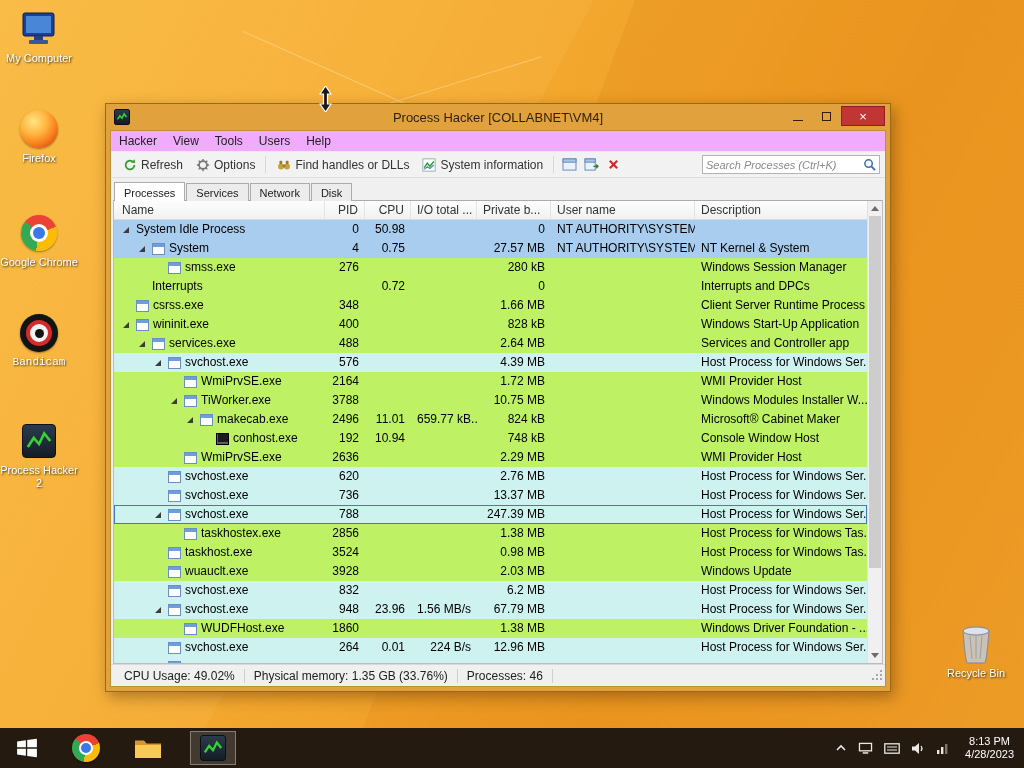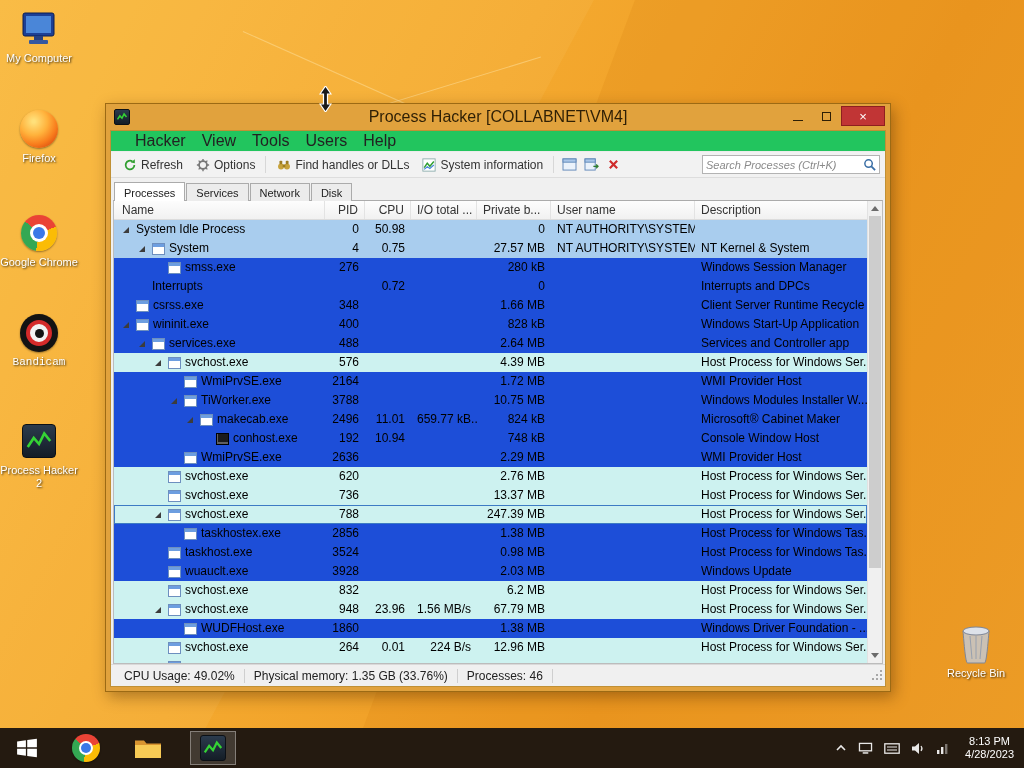--- a/index.html
+++ b/index.html
@@ -47,32 +47,32 @@
   .ic-bandicam   { left:0;  top:312px;font-family:Liberation Mono, monospace; }
   .ic-ph2        { left:0;  top:420px; }
   .ic-recycle    { left:937px; top:623px; }
   .ic-mycomputer{top:8px;}
 
   
   .ph-window { position:absolute; left:105px; top:103px; width:786px; height:589px;
       background:#e1a23d; border:1px solid #9c6a14; box-shadow:3px 5px 14px rgba(60,30,0,.38);
       display:flex; flex-direction:column; }
   .titlebar { height:26px; position:relative; display:flex; align-items:center; padding-left:8px; }
-  .title-text { position:absolute; left:50%; transform:translateX(-50%); font-size:16px; color:#2e1f05; white-space:nowrap; }
+  .title-text { position:absolute; left:50%; transform:translateX(-50%); font-size:13px; color:#2e1f05; white-space:nowrap; }
   .win-controls { position:absolute; right:5px; top:2px; display:flex; height:20px; }
   .wc { border:0; background:transparent; width:29px; display:flex; align-items:center; justify-content:center; cursor:default; }
   .wc.close { width:44px; background:#c13535; border:1px solid #8e1f1f; color:#fff; font-size:13px; }
   .glyph-min { width:10px; height:1px; background:#2e1f05; display:block; margin-top:8px; }
   .glyph-max { width:9px; height:9px; border:1px solid #2e1f05; display:block; }
 
   .win-body { flex:1; margin:0 4px 4px; background:#f0f0f0; border:1px solid #c09035;
       display:flex; flex-direction:column; overflow:hidden; }
 
-  .menubar { height:21px; background:#22c55e; display:flex; align-items:center; padding-left:16px;
-      font-size:16px; color:#222; border-bottom:1px solid #ececec; }
+  .menubar { height:21px; background:#f0abfc; display:flex; align-items:center; padding-left:0;
+      font-size:12px; color:#222; border-bottom:1px solid #ececec; }
   .menu-item { padding:2px 8px; }
 
   .toolbar { height:26px; background:#f2f2f2; border-bottom:1px solid #ddd; display:flex;
       align-items:center; padding:0 5px; font-size:12px; color:#333; }
   .tbtn { display:flex; align-items:center; gap:4px; padding:2px 6px; white-space:nowrap; }
   .ticon { display:flex; width:15px; height:15px; align-items:center; justify-content:center; }
   .tsep { width:1px; height:17px; background:#d7d7d7; margin:0 4px; }
   .tibtn { width:22px; height:20px; display:flex; align-items:center; justify-content:center; }
   .search-box { margin-left:auto; width:178px; height:19px; background:#fff; border:1px solid #b3b3b3;
       display:flex; align-items:center; padding:0 3px; }
@@ -89,21 +89,21 @@
   .list-main { flex:1; display:flex; flex-direction:column; overflow:hidden; }
   .lheader { height:19px; display:flex; background:linear-gradient(#fdfdfd,#f1f1f1);
       border-bottom:1px solid #dcdcdc; font-size:12px; color:#333; flex:none; }
   .hcell { padding:2px 6px; border-right:1px solid #e3e3e3; white-space:nowrap; overflow:hidden; }
   .lbody { flex:1; overflow:hidden; font-size:12px; color:#000; }
 
   .c-name { width:211px; } .c-pid { width:40px; } .c-cpu { width:46px; }
   .c-io { width:66px; } .c-priv { width:74px; } .c-user { width:144px; } .c-desc { flex:1; }
   .num { text-align:right; }
 
-  .trow { height:19px; display:flex; align-items:center; background:#1d4ed8; }
+  .trow { height:19px; display:flex; align-items:center; background:#bef264; }
   .trow.bg-sel { background:#a9cdee; }
   .trow.bg-svc { background:#cdf2f0; }
   .trow.focused { outline:1px solid #3d7bc4; outline-offset:-1px; }
   .tcell { padding:0 6px; white-space:nowrap; overflow:hidden; height:19px; line-height:19px; }
   .tcell.c-name { display:flex; align-items:center; padding-right:2px; }
   .arrow { width:14px; flex:none; display:flex; align-items:center; }
   .picon { display:inline-block; width:13px; height:12px; margin-right:4px; flex:none;
       background:#fff; border:1px solid #6d8fbf; box-shadow:inset 0 3px 0 #6d9ee0; }
   .picon-console { background:#1b1b1b; border:1px solid #000; box-shadow:inset 1px -2px 0 rgba(255,255,255,.3); }
   .pname { white-space:nowrap; overflow:hidden; }
@@ -395,21 +395,21 @@
               <div class="tcell c-name" style="padding-left: 8px;">
                 <span class="arrow"></span>
                 <span class="picon"></span>
                 <span class="pname">csrss.exe</span>
               </div>
               <div class="tcell c-pid num">348</div>
               <div class="tcell c-cpu num"></div>
               <div class="tcell c-io num"></div>
               <div class="tcell c-priv num">1.66 MB</div>
               <div class="tcell c-user"></div>
-              <div class="tcell c-desc">Client Server Runtime Recycle</div>
+              <div class="tcell c-desc">Client Server Runtime Process</div>
             </div>
             <div class="trow">
               <div class="tcell c-name" style="padding-left: 8px;">
                 <span class="arrow">
                   <svg width="8" height="8" viewBox="0 0 8 8">
                     <path d="M7 1 V7 H1 Z" fill="#3c3c3c"></path>
                   </svg>
                 </span>
                 <span class="picon"></span>
                 <span class="pname">wininit.exe</span>

